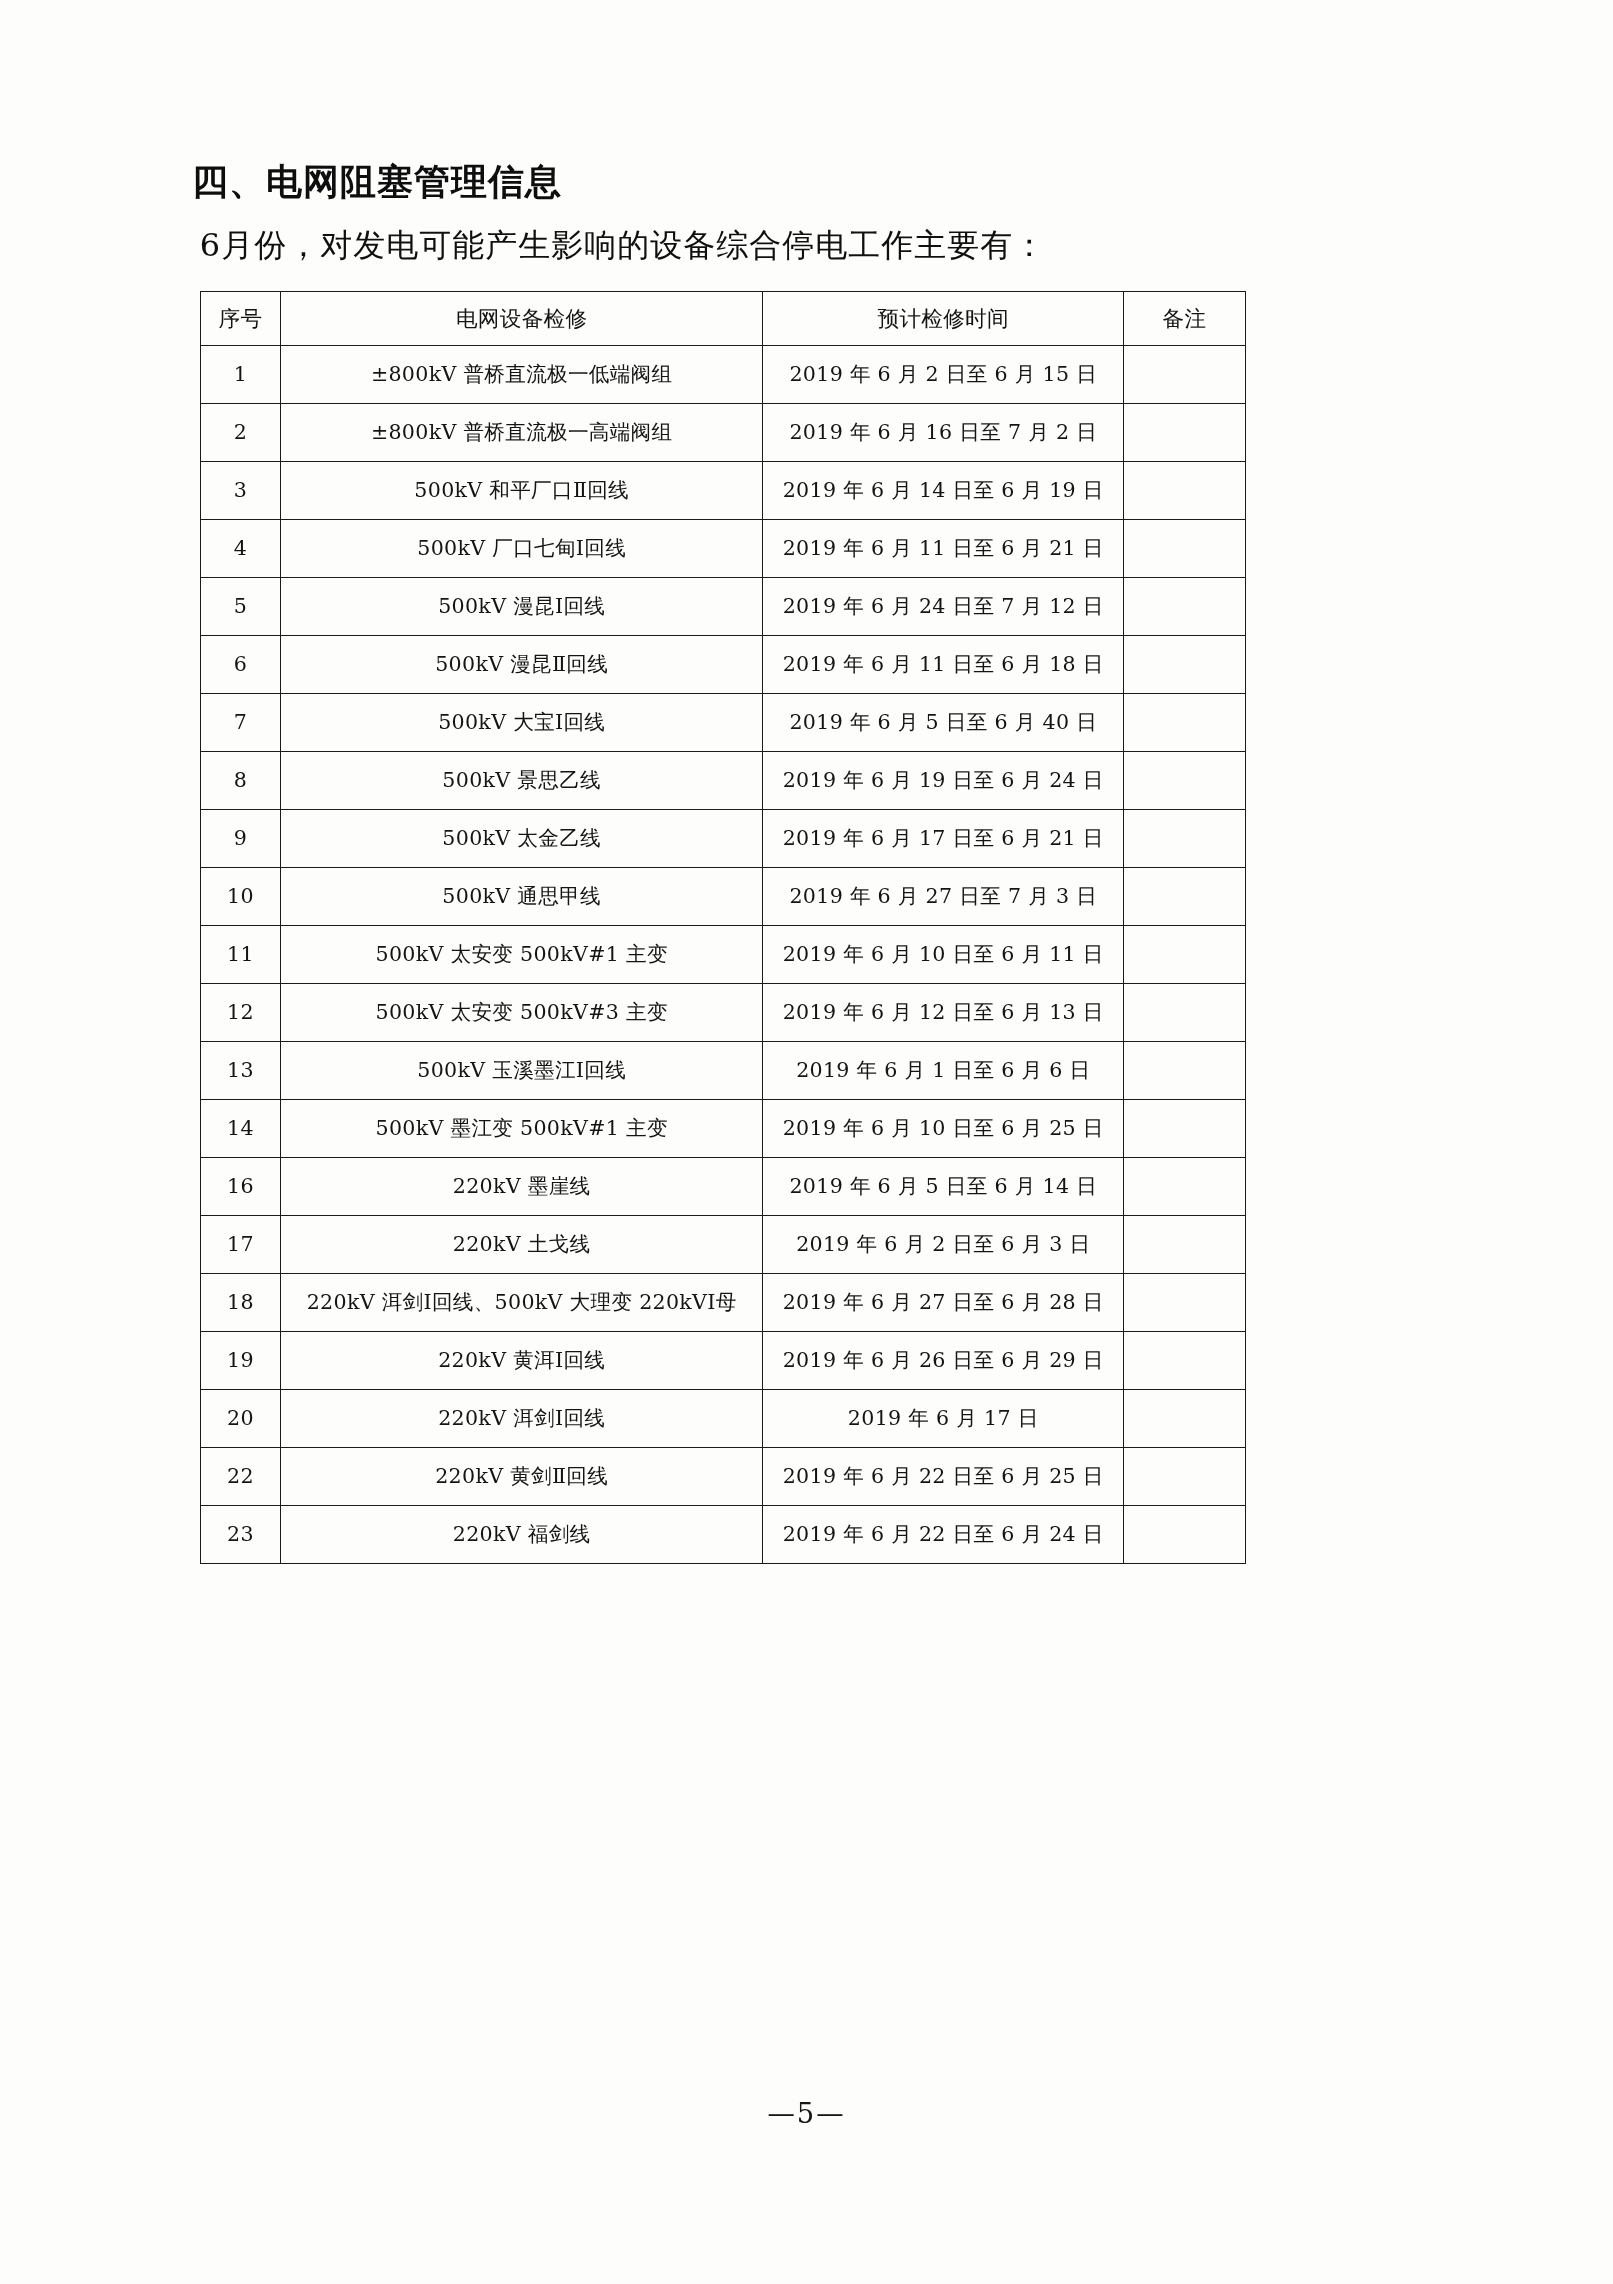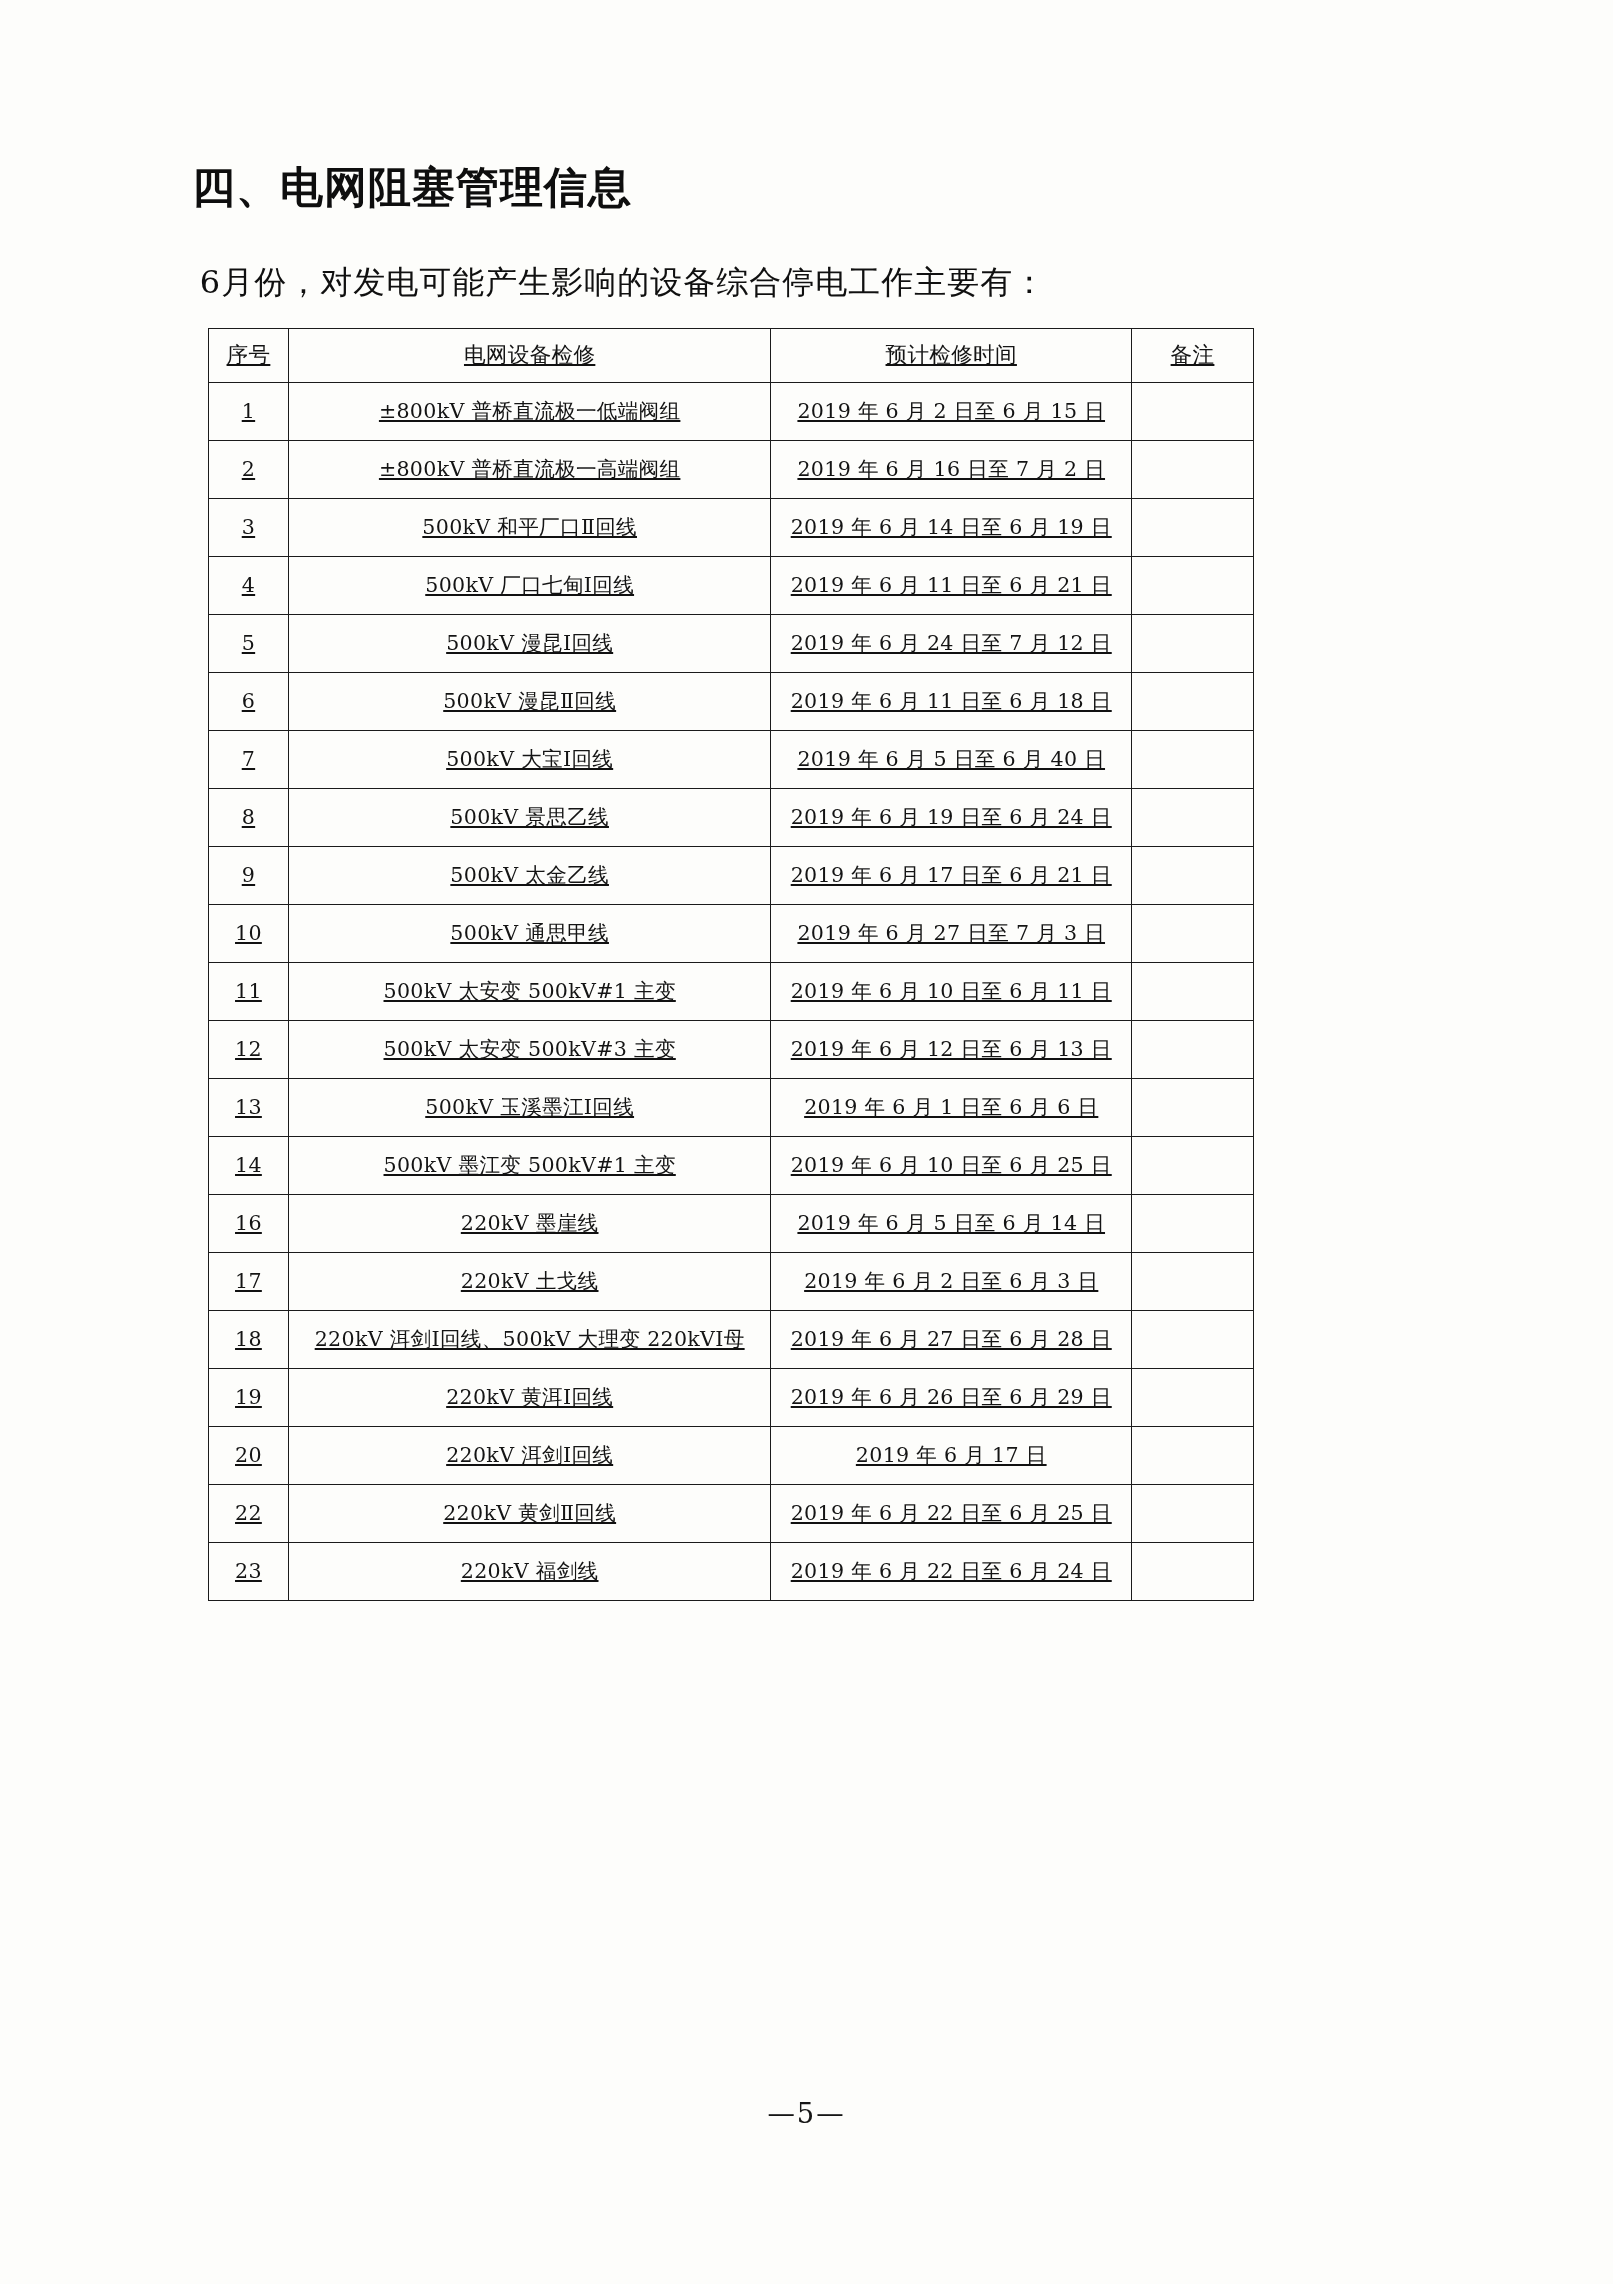--- a/index.html
+++ b/index.html
@@ -24,42 +24,41 @@
     background: #fdfdfb;
   }
   .content {
     position: absolute;
     left: 192px;
     top: 157px;
     width: 1235px;
   }
   .section-title {
     font-family: "DejaVu Sans", "Liberation Sans", sans-serif;
-    font-size: 43px;
+    font-size: 36px;
     font-weight: bold;
     letter-spacing: 1px;
     color: #0e0e0e;
-    margin: 0 0 41px 0;
+    margin: 0 0 14px 0;
     line-height: 1.4;
   }
   .lead {
     font-size: 32px;
     line-height: 1.5;
     margin: 0 0 21.6px 0;
     text-indent: 0;
     padding-left: 7.8px;
     letter-spacing: 1px;
     color: #101010;
   }
   table.maint {
     border-collapse: collapse;
     width: 1046px;
-    margin-left: 16px;
+    margin-left: 8px;
     table-layout: fixed;
-    text-decoration: underline;
   }
   table.maint td, table.maint th {
     border: 1px solid #1b1b1b;
     padding: 0;
     height: 57px;
     text-align: center;
     vertical-align: middle;
     font-size: 20.6px;
     font-weight: normal;
     color: #141414;

